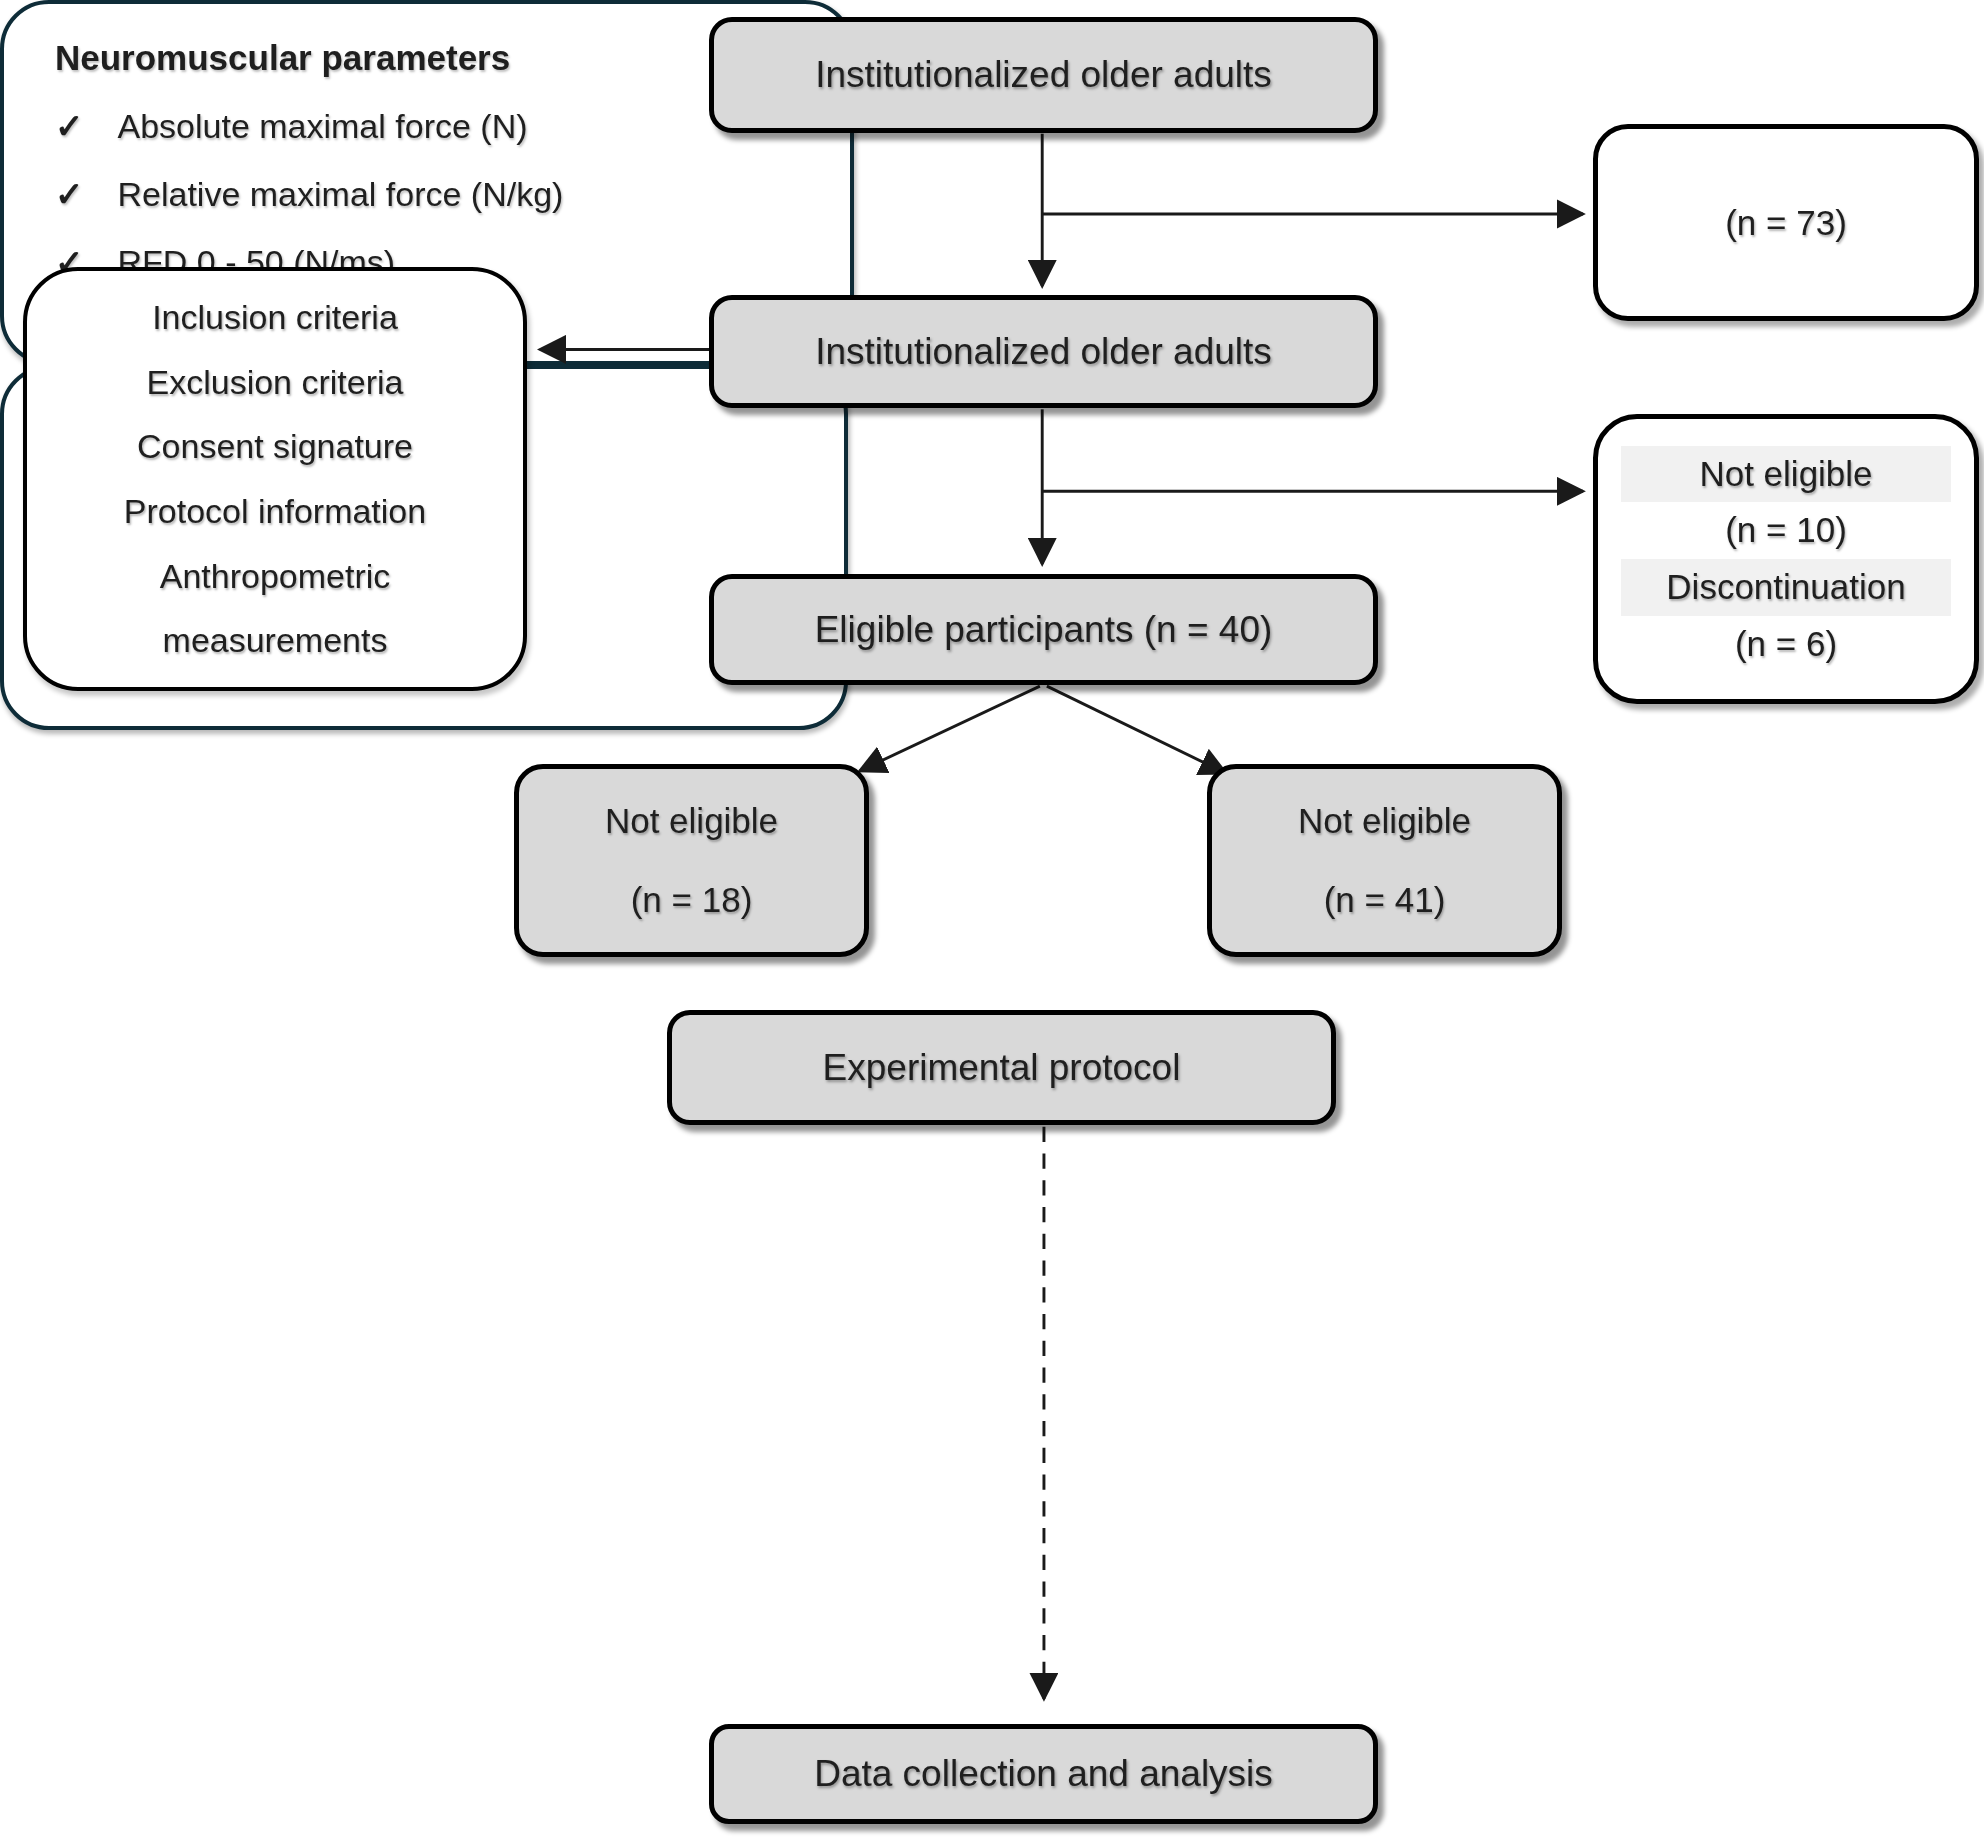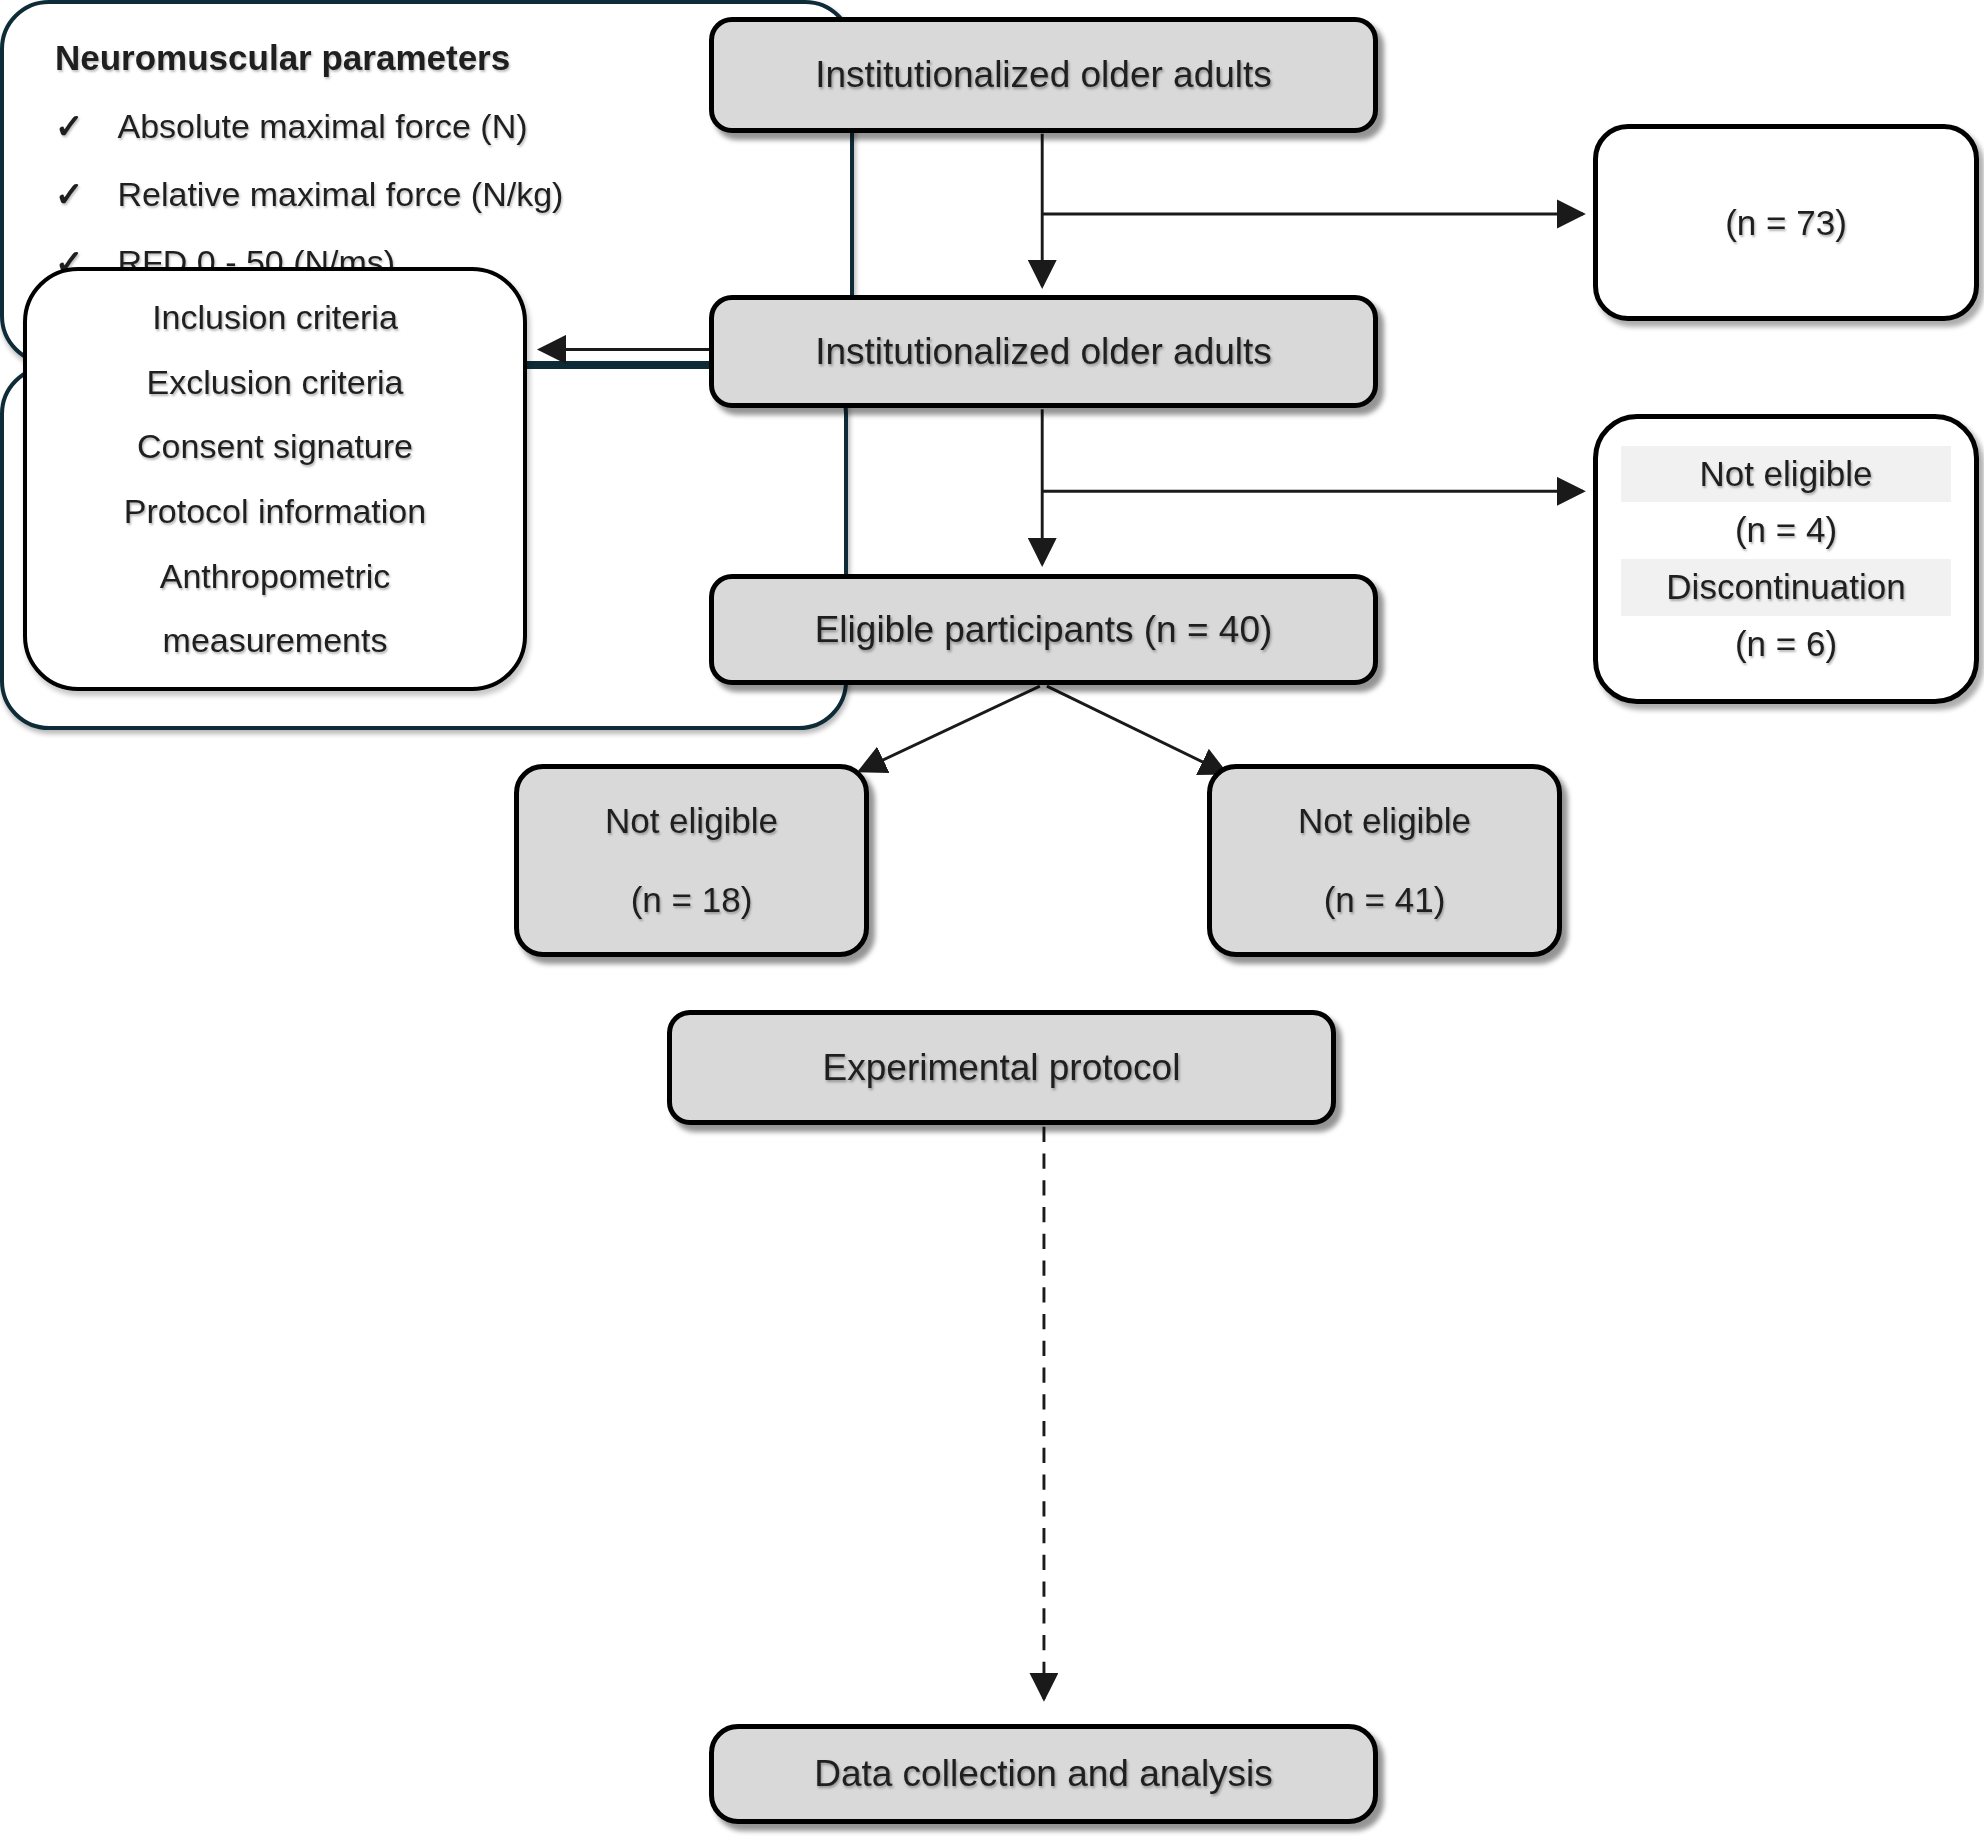--- a/index.html
+++ b/index.html
@@ -78,21 +78,21 @@
               box-shadow:2.3px 4.7px 5.8px rgba(0,0,0,.22);">
     <div class="crit-line">Inclusion criteria</div>
     <div class="crit-line">Exclusion criteria</div>
     <div class="crit-line">Consent signature</div>
     <div class="crit-line">Protocol information</div>
     <div class="crit-line">Anthropometric measurements</div>
   </div>
 
   <div class="node whitebox tight" style="left:1593px; top:414px; width:386px; height:290px; border-radius:44px;">
     <span class="sub-label hl">Not eligible</span>
-    <span class="sub-label">(n = 4)</span>
+    <span class="sub-label">(n = 10)</span>
     <span class="sub-label hl">Discontinuation</span>
     <span class="sub-label">(n = 6)</span>
   </div>
 
   <div class="node gray" style="left:709px; top:574px; width:669px; height:111px; border-radius:23px;align-items:center;">
     <span class="flow-label">Eligible participants (n = 40)</span>
   </div>
 
   <div class="node gray spaced" style="left:514px; top:764px; width:355px; height:193px; border-radius:29px;">
     <span class="sub-label">Not eligible</span>
@@ -130,18 +130,18 @@
 
   <div class="panel" style="left:1072px; top:1218px; width:848px; height:365px; padding:23px 35px 23px 49px;
               justify-content:center;">
     <div class="panel-title">Walking test</div>
     <div class="check-item">
       <span class="check">✓</span>
       <span>Gait speed (m/s)</span>
     </div>
   </div>
 
-  <div class="node gray" style="left:709px; top:1724px; width:669px; height:100px; border-radius:29px;">
+  <div class="node gray" style="left:709px; top:1724px; width:669px; height:100px; border-radius:20px;">
     <span class="flow-label">Data collection and analysis</span>
   </div>
 
 </div>
 
 
 </body></html>

